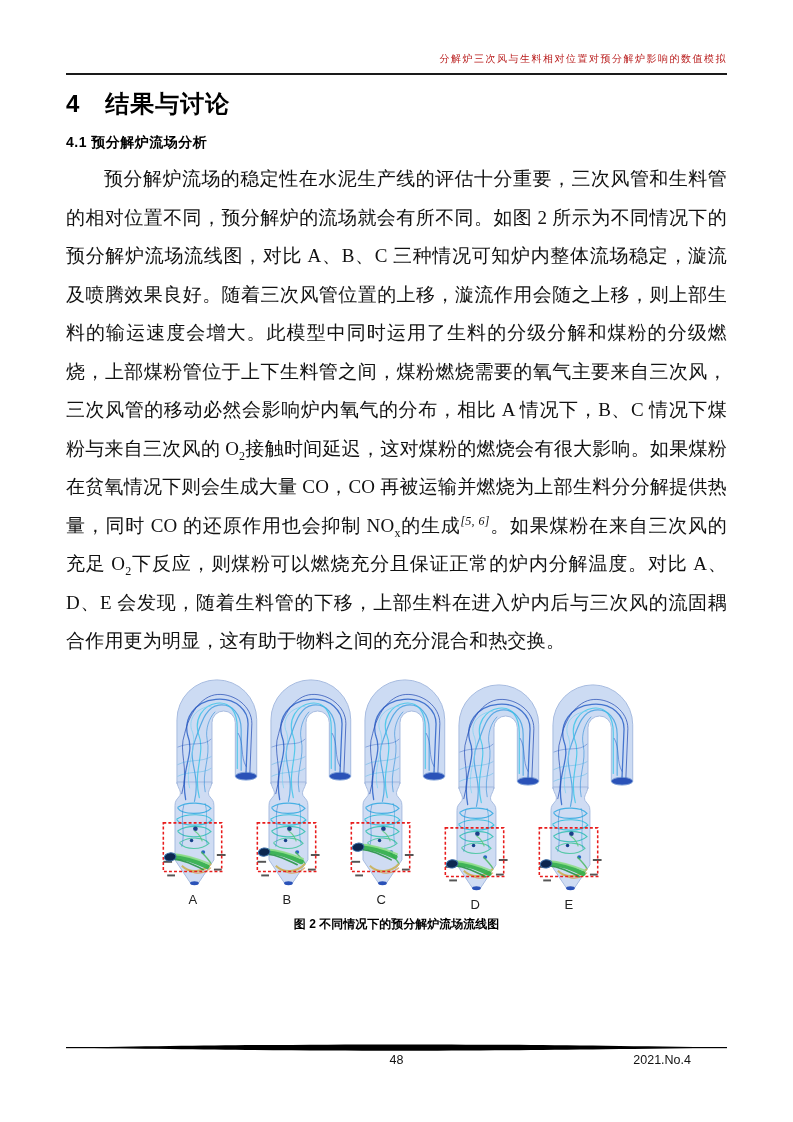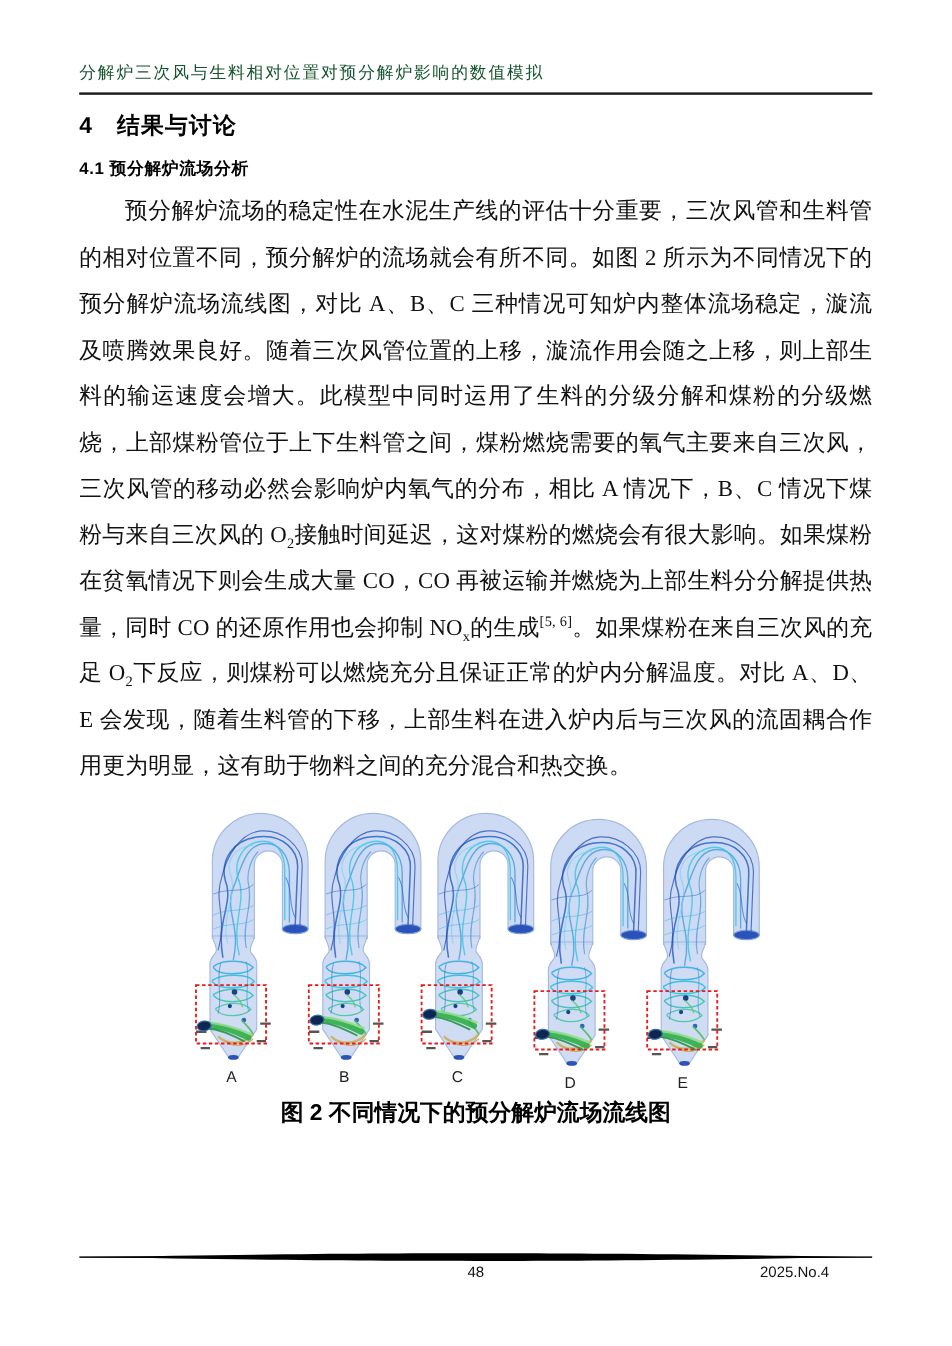--- a/index.html
+++ b/index.html
@@ -3,53 +3,53 @@
 <meta charset="utf-8">
 <style>
   html,body{margin:0;padding:0;}
   body{
     width:793px;height:1122px;position:relative;overflow:hidden;
     background:#ffffff;color:#111;
     font-family:"Liberation Serif","DejaVu Serif",serif;
   }
   .page{padding:52px 66px 0 66px;}
   .journal-title{
-    text-align:left;font-size:14px;color:#14532d;letter-spacing:1.5px;
+    text-align:right;font-size:10px;color:#b91c1c;letter-spacing:1.5px;
     padding-bottom:7px;
   }
   .header-rule{border-bottom:2px solid #1a1a1a;}
   h1.sec{
     font-family:"Liberation Sans","DejaVu Sans",sans-serif;
-    font-size:19px;font-weight:bold;color:#000;
+    font-size:24px;font-weight:bold;color:#000;
     margin:13px 0 0 0;letter-spacing:1px;
   }
   h2.sec{
     font-family:"Liberation Sans","DejaVu Sans",sans-serif;
     font-size:14px;font-weight:bold;color:#000;
     margin:14px 0 0 0;letter-spacing:0.5px;
   }
   p.body-text{
     font-size:19px;line-height:38.5px;margin:8px 0 0 0;
     text-align:justify;text-indent:2em;letter-spacing:0.2px;
   }
   p.body-text sub{font-size:12px;line-height:0;}
-  p.body-text sup{font-size:12px;line-height:0;}
+  p.body-text sup{font-size:12px;line-height:0;font-style:italic;}
   
   .figure-wrap{margin-top:14px;}
   .panels{display:flex;justify-content:center;align-items:flex-start;}
   .panel{width:94px;flex:0 0 auto;}
   .panel svg{display:block;}
   .panel.shift-down{margin-top:5px;}
   .panel-label{
     font-family:"Liberation Sans","DejaVu Sans",sans-serif;
     font-size:13px;color:#222;margin-top:1px;padding-left:27px;
   }
   .fig-caption{
     text-align:center;font-family:"Liberation Sans","DejaVu Sans",sans-serif;
-    font-size:19px;font-weight:bold;color:#000;margin-top:4px;
+    font-size:12px;font-weight:bold;color:#000;margin-top:4px;
   }
   
   .footer{position:absolute;left:66px;top:1044px;width:661px;}
   .footer-line{display:block;}
   .footer-row{
     position:relative;height:18px;margin-top:1px;
     font-family:"Liberation Sans","DejaVu Sans",sans-serif;
     font-size:12.5px;color:#111;
   }
   .page-number{position:absolute;left:0;right:0;text-align:center;}
@@ -181,15 +181,15 @@
 
 </div>
 
 <div class="footer">
   <svg class="footer-line" width="661" height="8" viewBox="0 0 661 8">
     <rect x="0" y="3" width="661" height="1.2" fill="#000"></rect>
     <path d="M0,3.6 C150,1.2 240,0.4 330,0.4 C420,0.4 510,1.2 661,3.6 C510,6 420,6.8 330,6.8 C240,6.8 150,6 0,3.6 Z" fill="#000"></path>
   </svg>
   <div class="footer-row">
     <span class="page-number">48</span>
-    <span class="issue-label">2025.No.4</span>
+    <span class="issue-label">2021.No.4</span>
   </div>
 </div>
 
 </body></html>

